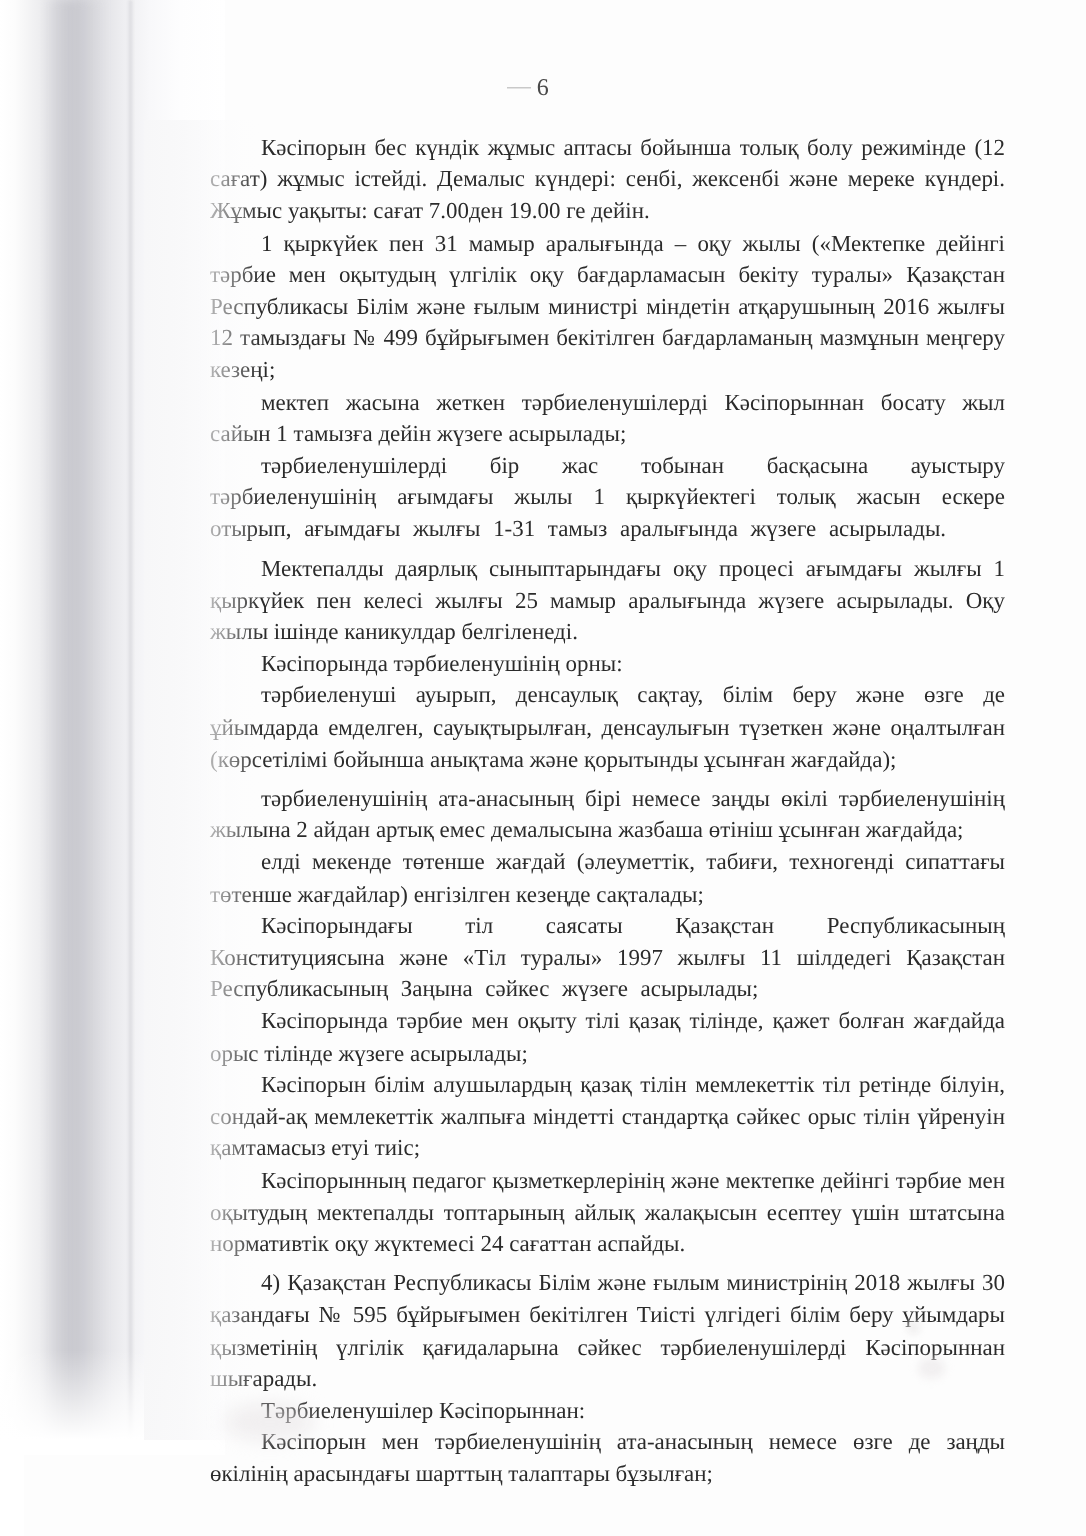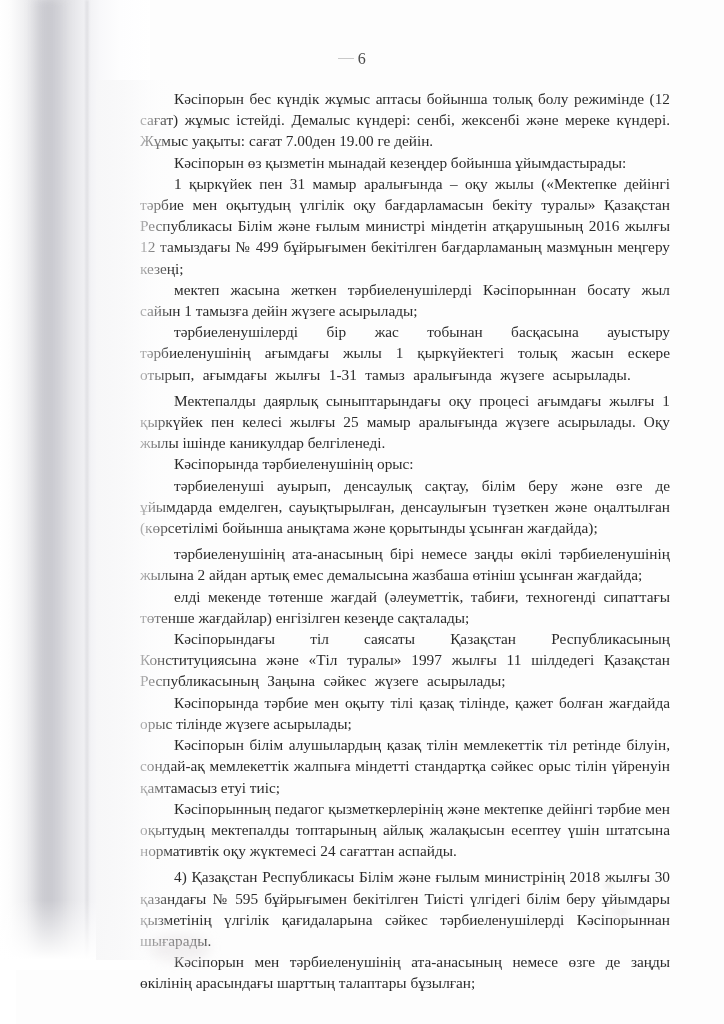--- a/index.html
+++ b/index.html
@@ -173,34 +173,34 @@
   <div class="page-edge"></div>
   <div class="gutter-fade-bottom"></div>
 
   <div class="folio">
     <span class="dash"></span>
     <span>6</span>
   </div>
 
   <div class="body-text">
     <p class="para">Кәсіпорын бес күндік жұмыс аптасы бойынша толық болу режимінде (12 сағат) жұмыс істейді. Демалыс күндері: сенбі, жексенбі және мереке күндері. Жұмыс уақыты: сағат 7.00ден 19.00 ге дейін.</p>
-    <p class="para">Кәсіпорын өз қызметін мынадай кезеңдер бойынша ұйымдастырады:</p>
     <p class="para">1 қыркүйек пен 31 мамыр аралығында – оқу жылы («Мектепке дейінгі тәрбие мен оқытудың үлгілік оқу бағдарламасын бекіту туралы» Қазақстан Республикасы Білім және ғылым министрі міндетін атқарушының 2016 жылғы 12 тамыздағы № 499 бұйрығымен бекітілген бағдарламаның мазмұнын меңгеру кезеңі;</p>
     <p class="para">мектеп жасына жеткен тәрбиеленушілерді Кәсіпорыннан босату жыл сайын 1 тамызға дейін жүзеге асырылады;</p>
     <p class="para extra-loose">тәрбиеленушілерді бір жас тобынан басқасына ауыстыру тәрбиеленушінің ағымдағы жылы 1 қыркүйектегі толық жасын ескере отырып, ағымдағы жылғы 1-31 тамыз аралығында жүзеге асырылады.</p>
     <p class="para gap-before">Мектепалды даярлық сыныптарындағы оқу процесі ағымдағы жылғы 1 қыркүйек пен келесі жылғы 25 мамыр аралығында жүзеге асырылады. Оқу жылы ішінде каникулдар белгіленеді.</p>
-    <p class="para">Кәсіпорында тәрбиеленушінің орыс:</p>
+    <p class="para">Кәсіпорында тәрбиеленушінің орны:</p>
     <p class="para">тәрбиеленуші ауырып, денсаулық сақтау, білім беру және өзге де ұйымдарда емделген, сауықтырылған, денсаулығын түзеткен және оңалтылған (көрсетілімі бойынша анықтама және қорытынды ұсынған жағдайда);</p>
     <p class="para gap-before">тәрбиеленушінің ата-анасының бірі немесе заңды өкілі тәрбиеленушінің жылына 2 айдан артық емес демалысына жазбаша өтініш ұсынған жағдайда;</p>
     <p class="para">елді мекенде төтенше жағдай (әлеуметтік, табиғи, техногенді сипаттағы төтенше жағдайлар) енгізілген кезеңде сақталады;</p>
     <p class="para extra-loose">Кәсіпорындағы тіл саясаты Қазақстан Республикасының Конституциясына және «Тіл туралы» 1997 жылғы 11 шілдедегі Қазақстан Республикасының Заңына сәйкес жүзеге асырылады;</p>
     <p class="para">Кәсіпорында тәрбие мен оқыту тілі қазақ тілінде, қажет болған жағдайда орыс тілінде жүзеге асырылады;</p>
     <p class="para">Кәсіпорын білім алушылардың қазақ тілін мемлекеттік тіл ретінде білуін, сондай-ақ мемлекеттік жалпыға міндетті стандартқа сәйкес орыс тілін үйренуін қамтамасыз етуі тиіс;</p>
     <p class="para">Кәсіпорынның педагог қызметкерлерінің және мектепке дейінгі тәрбие мен оқытудың мектепалды топтарының айлық жалақысын есептеу үшін штатсына нормативтік оқу жүктемесі 24 сағаттан аспайды.</p>
     <p class="para gap-before">4) Қазақстан Республикасы Білім және ғылым министрінің 2018 жылғы 30 қазандағы № 595 бұйрығымен бекітілген Тиісті үлгідегі білім беру ұйымдары қызметінің үлгілік қағидаларына сәйкес тәрбиеленушілерді Кәсіпорыннан шығарады.</p>
+    <p class="para">Тәрбиеленушілер Кәсіпорыннан:</p>
     <p class="para">Кәсіпорын мен тәрбиеленушінің ата-анасының немесе өзге де заңды өкілінің арасындағы шарттың талаптары бұзылған;</p>
   </div>
 
   <div class="fade-mask"></div>
 
   <div class="blotch" style="left:150px; top:935px; width:60px; height:26px; background:rgba(232,228,230,0.55); filter:blur(6px);"></div>
   <div class="blotch" style="left:612px; top:905px; width:18px; height:14px; background:rgba(236,234,235,0.7); filter:blur(3px);"></div>
   <div class="blotch" style="left:604px; top:880px; width:10px; height:10px; background:rgba(238,236,237,0.7); filter:blur(2px);"></div>
 
 </div>

